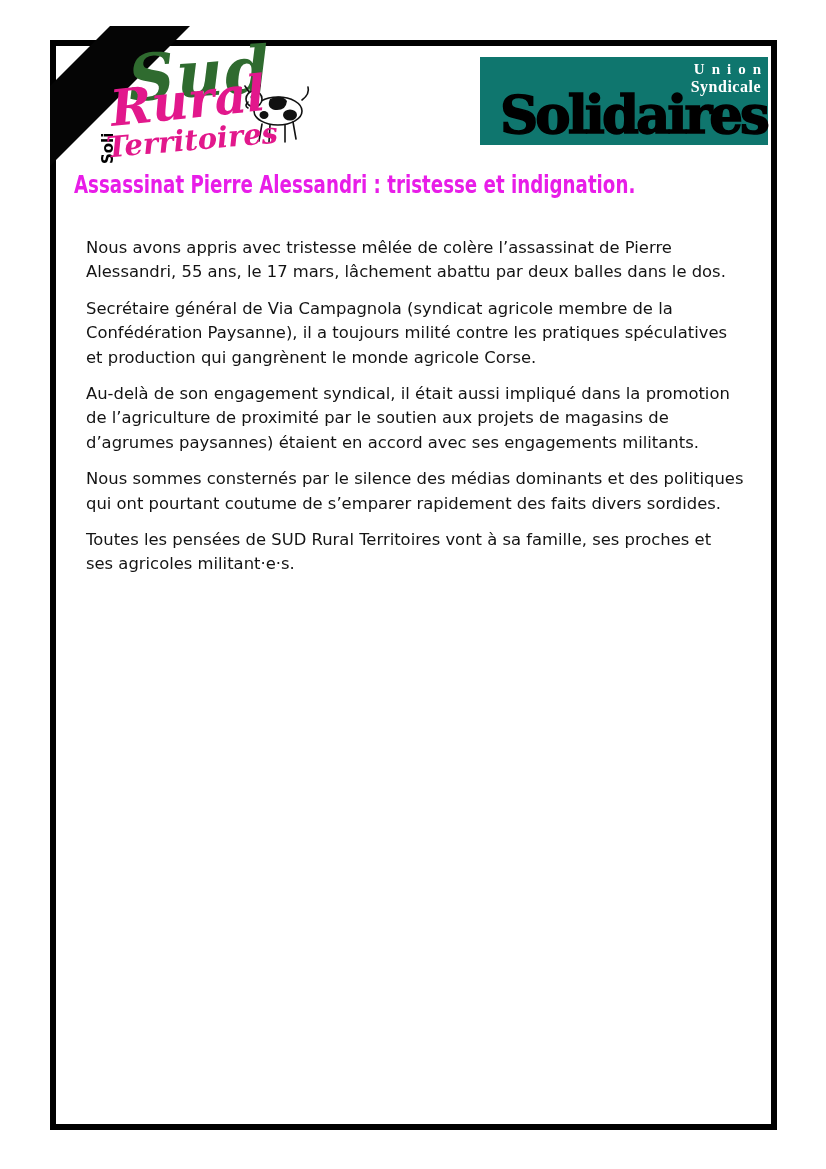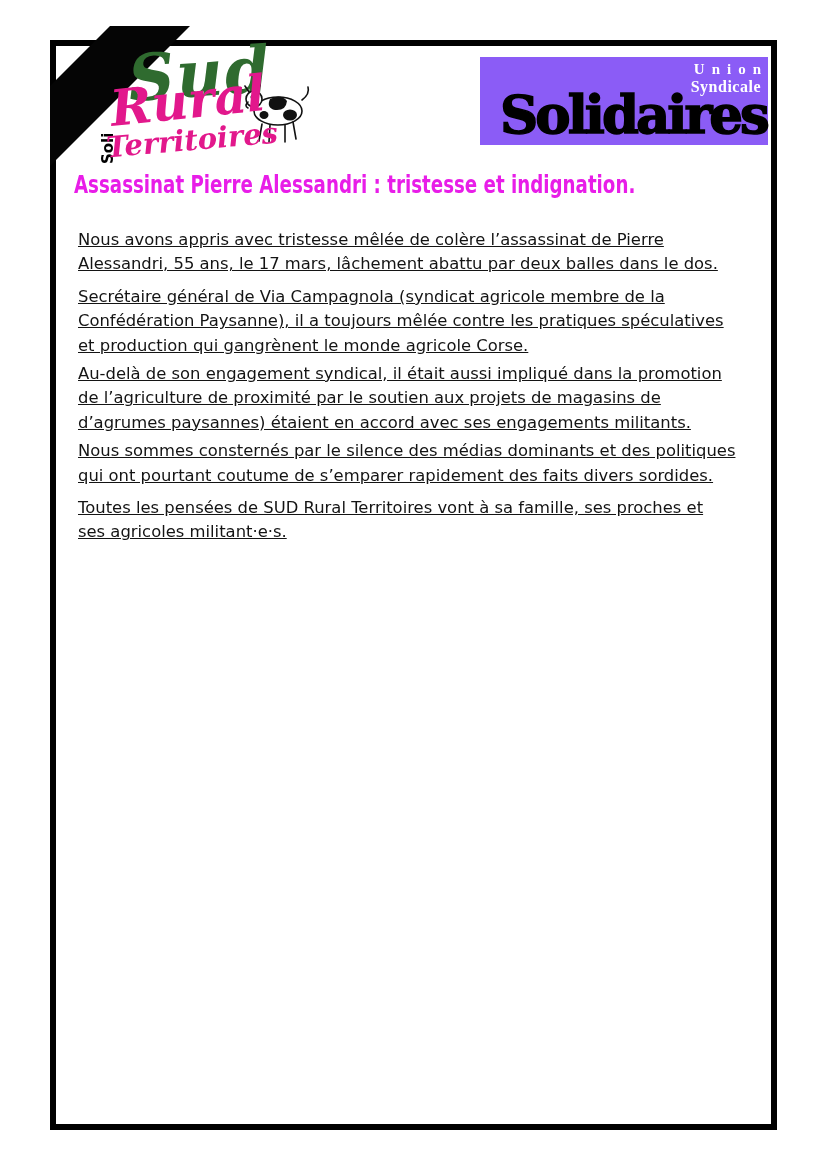--- a/index.html
+++ b/index.html
@@ -64,21 +64,21 @@
     position:absolute; left:74px; top:170px;
     font-weight:bold; font-size:24px; line-height:30px; white-space:nowrap;
     transform:scaleX(0.76); transform-origin:left center;
   }
 
   
   .body-text {
     position:absolute; left:74px; top:224px; width:694px;
     font-size:16.4px; line-height:24.4px; color:#141414;
   }
-  .para { margin:4px;text-decoration:underline; }
+  .para { margin:12px; }
   .para.gap { margin-top:8px; }
   .line { white-space:nowrap; height:24.4px; }
 </style>
 </head>
 <body>
 
 <div id="page">
 
   <div class="frame"></div>
 
@@ -102,38 +102,38 @@
       </g>
       <g fill="#111">
         <path d="M30,15 q11,-6 17,2 q-1,10 -12,9 q-9,-2 -5,-11 z"></path>
         <ellipse cx="50" cy="31" rx="7" ry="5.5"></ellipse>
         <ellipse cx="24" cy="31" rx="4.5" ry="4"></ellipse>
         <circle cx="13" cy="13" r="2.5"></circle>
       </g>
     </svg>
   </div>
 
-  <div class="solidaires-box" style="background:#8b5cf6;">
+  <div class="solidaires-box" style="background:#0f766e;">
     <div class="union-block">
       <div class="union-line1">Union</div>
       <div class="union-line2">Syndicale</div>
     </div>
     <div class="solidaires-word">Solidaires</div>
   </div>
 
   <div class="headline" style="color:#e81de8;">Assassinat Pierre Alessandri : tristesse et indignation.</div>
 
   <div class="body-text">
     <div class="para">
       <div class="line">Nous avons appris avec tristesse mêlée de colère l’assassinat de Pierre</div>
       <div class="line">Alessandri, 55 ans, le 17 mars, lâchement abattu par deux balles dans le dos.</div>
     </div>
     <div class="para gap">
       <div class="line">Secrétaire général de Via Campagnola (syndicat agricole membre de la</div>
-      <div class="line">Confédération Paysanne), il a toujours mêlée contre les pratiques spéculatives</div>
+      <div class="line">Confédération Paysanne), il a toujours milité contre les pratiques spéculatives</div>
       <div class="line">et production qui gangrènent le monde agricole Corse.</div>
     </div>
     <div class="para">
       <div class="line">Au-delà de son engagement syndical, il était aussi impliqué dans la promotion</div>
       <div class="line">de l’agriculture de proximité par le soutien aux projets de magasins de</div>
       <div class="line">d’agrumes paysannes) étaient en accord avec ses engagements militants.</div>
     </div>
     <div class="para">
       <div class="line">Nous sommes consternés par le silence des médias dominants et des politiques</div>
       <div class="line">qui ont pourtant coutume de s’emparer rapidement des faits divers sordides.</div>

